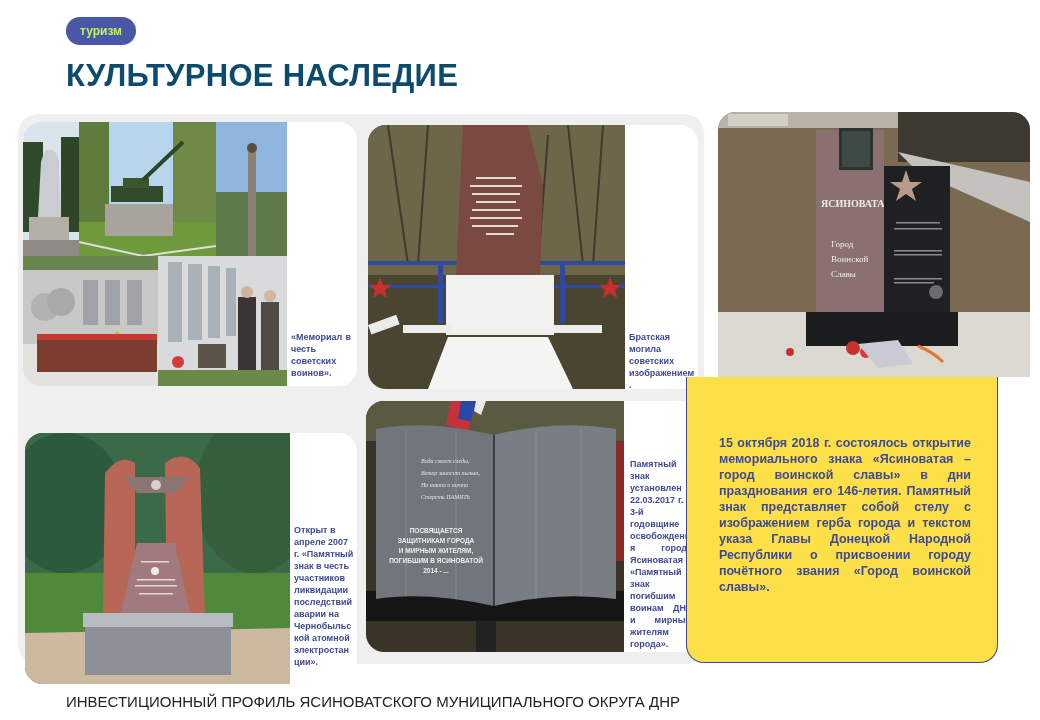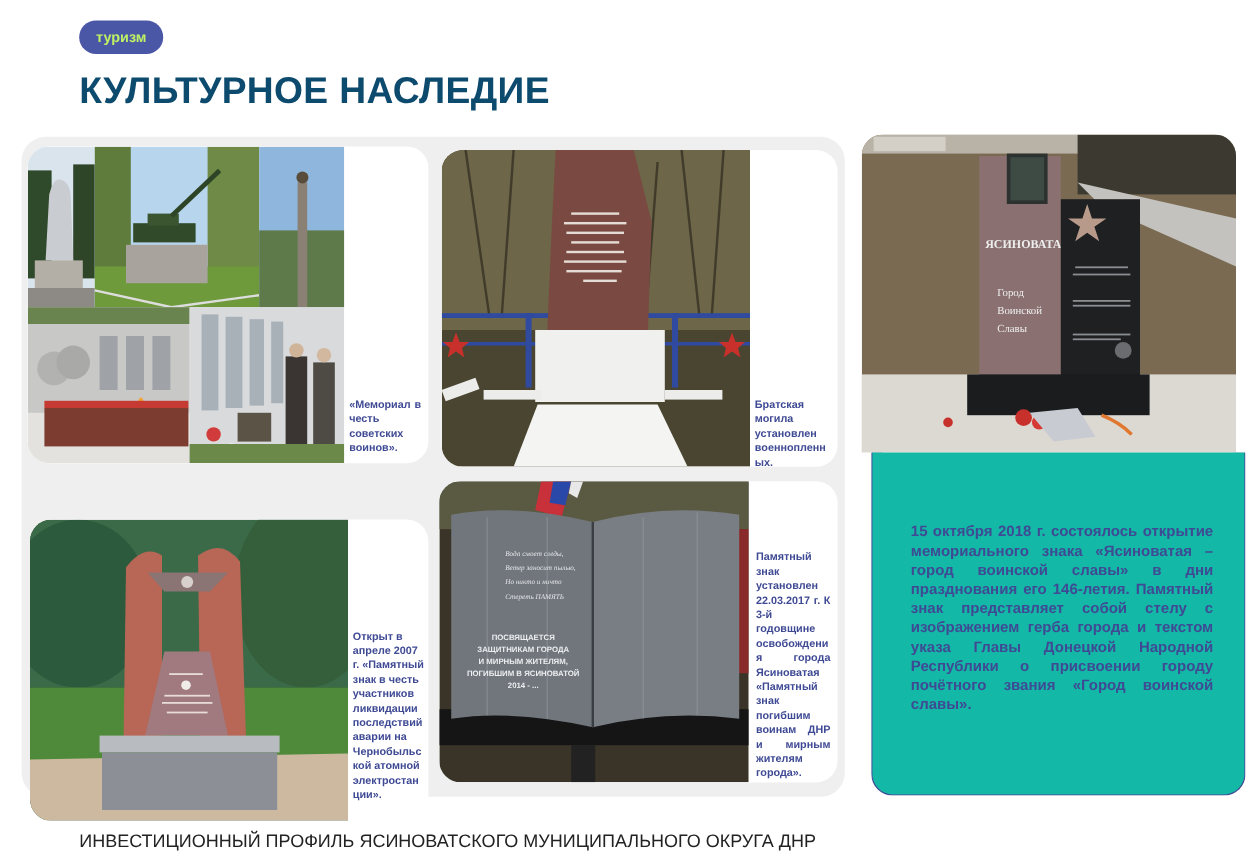--- a/index.html
+++ b/index.html
@@ -48,22 +48,22 @@
   .c4 { left: 366px; top: 401px; width: 332px; height: 251px; }
   .c4 .photo { width: 258px; }
   .c4 .caption { left: 264px; top: 57px; width: 62px; }
 
   
   .feature-photo {
     position: absolute; left: 718px; top: 112px; width: 312px; height: 265px;
     border-radius: 18px 18px 0 0; overflow: hidden;
   }
   .feature-box {
-    position: absolute; left: 726px; top: 377px; width: 312px; height: 286px;
-    border: 1.5px solid #3f4a94; border-top: none; border-radius: 0 0 18px 18px; background: #14b8a6;
+    position: absolute; left: 686px; top: 377px; width: 312px; height: 286px;
+    border: 1.5px solid #3f4a94; border-top: none; border-radius: 0 0 18px 18px; background: #fde047;
   }
   .feature-text {
     position: absolute; left: 32px; top: 58px; width: 252px;
     font-size: 12.5px; font-weight: bold; color: #3f4a94; line-height: 16px; text-align: justify;
   }
 
   .footer-text {
     position: absolute; left: 66px; top: 693px; font-size: 15px; color: #222; letter-spacing: 0;
   }
   .page-number {
@@ -165,21 +165,21 @@
         <rect x="104" y="100" width="46" height="2"></rect>
         <rect x="118" y="108" width="28" height="2"></rect>
       </g>
       <rect x="78" y="150" width="108" height="60" fill="#f0f0ee"></rect>
       <rect x="0" y="200" width="30" height="10" fill="#ececea" transform="rotate(-20 0 200)"></rect>
       <rect x="35" y="200" width="48" height="8" fill="#ececea"></rect>
       <rect x="186" y="200" width="48" height="8" fill="#ececea"></rect>
       <path d="M60 264 L80 212 L180 212 L205 264 Z" fill="#f4f4f2"></path>
     </svg>
   </div>
-  <div class="caption">Братская могила установлен военнопленных.</div>
+  <div class="caption">Братская могила советских изображением.</div>
 </div>
 
 <div class="card c3">
   <div class="photo">
     <svg width="265" height="251" viewBox="0 0 265 251">
       <rect width="265" height="251" fill="#2f5a34"></rect>
       <rect width="265" height="140" fill="#3a6a48"></rect>
       <ellipse cx="40" cy="70" rx="60" ry="70" fill="#2c5a3c"></ellipse>
       <ellipse cx="230" cy="60" rx="60" ry="80" fill="#355e3a"></ellipse>
       <rect x="0" y="140" width="265" height="70" fill="#4f8a3a"></rect>

